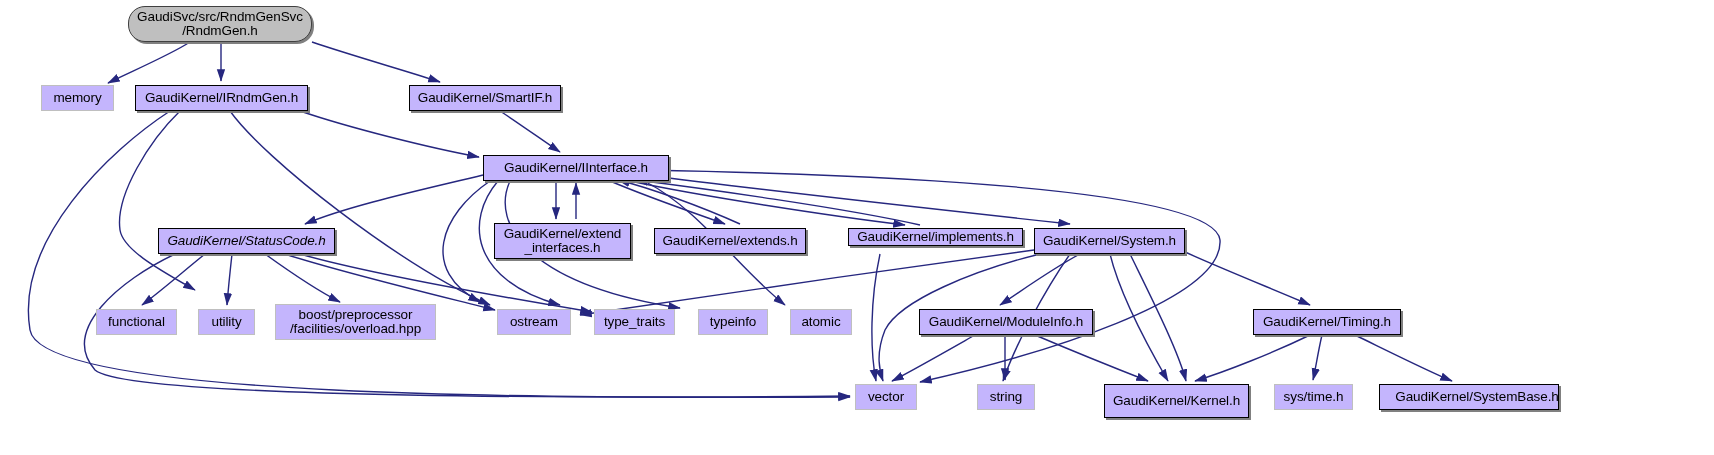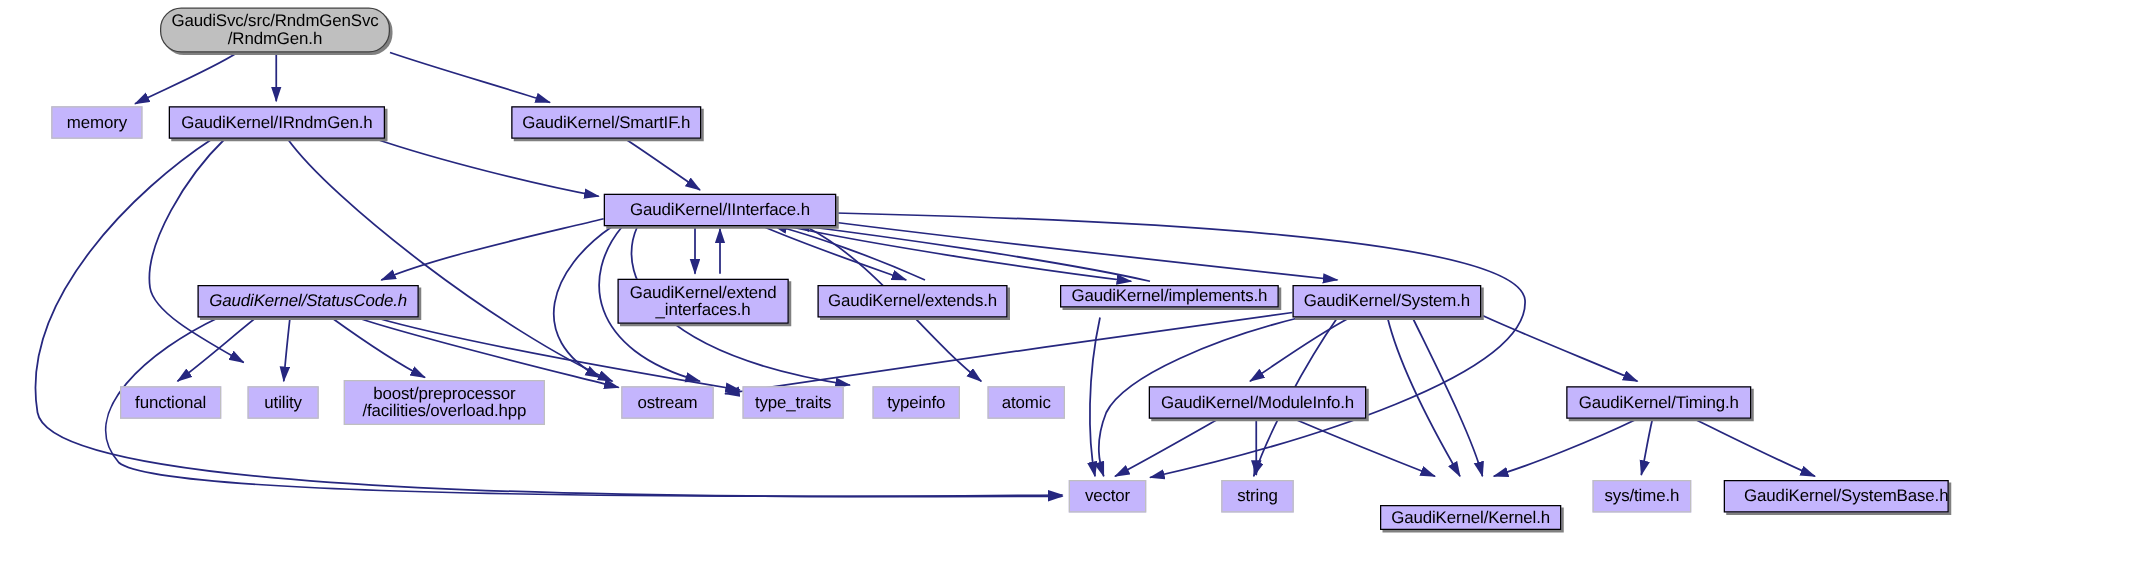--- a/index.html
+++ b/index.html
@@ -134,18 +134,18 @@
       <div class="gnode sys" style="left: 275px; top: 304px; width: 161px; height: 36px;"><span class="nlabel">boost/preprocessor
 /facilities/overload.hpp</span></div>
       <div class="gnode sys" style="left: 497px; top: 309px; width: 74px; height: 26px;"><span class="nlabel">ostream</span></div>
       <div class="gnode sys" style="left: 594px; top: 309px; width: 81px; height: 26px;"><span class="nlabel">type_traits</span></div>
       <div class="gnode sys" style="left: 698px; top: 309px; width: 70px; height: 26px;"><span class="nlabel">typeinfo</span></div>
       <div class="gnode sys" style="left: 790px; top: 309px; width: 62px; height: 26px;"><span class="nlabel">atomic</span></div>
       <div class="gnode hdr shadowed" style="left: 919px; top: 309px; width: 174px; height: 26px;"><span class="nlabel">GaudiKernel/ModuleInfo.h</span></div>
       <div class="gnode hdr shadowed" style="left: 1253px; top: 309px; width: 148px; height: 26px;"><span class="nlabel">GaudiKernel/Timing.h</span></div>
       <div class="gnode sys" style="left: 855px; top: 384px; width: 62px; height: 26px;"><span class="nlabel">vector</span></div>
       <div class="gnode sys" style="left: 977px; top: 384px; width: 58px; height: 26px;"><span class="nlabel">string</span></div>
-      <div class="gnode hdr shadowed" style="left: 1104px; top: 404px; width: 145px; height: 20px;"><span class="nlabel">GaudiKernel/Kernel.h</span></div>
+      <div class="gnode hdr shadowed" style="left: 1104px; top: 384px; width: 145px; height: 34px;"><span class="nlabel">GaudiKernel/Kernel.h</span></div>
       <div class="gnode sys" style="left: 1274px; top: 384px; width: 79px; height: 26px;"><span class="nlabel">sys/time.h</span></div>
       <div class="gnode hdr shadowed" style="left: 1379px; top: 384px; width: 180px; height: 26px; padding-left: 16px;"><span class="nlabel">GaudiKernel/SystemBase.h</span></div>
     </div>
 
 </div>
 
 </body></html>

